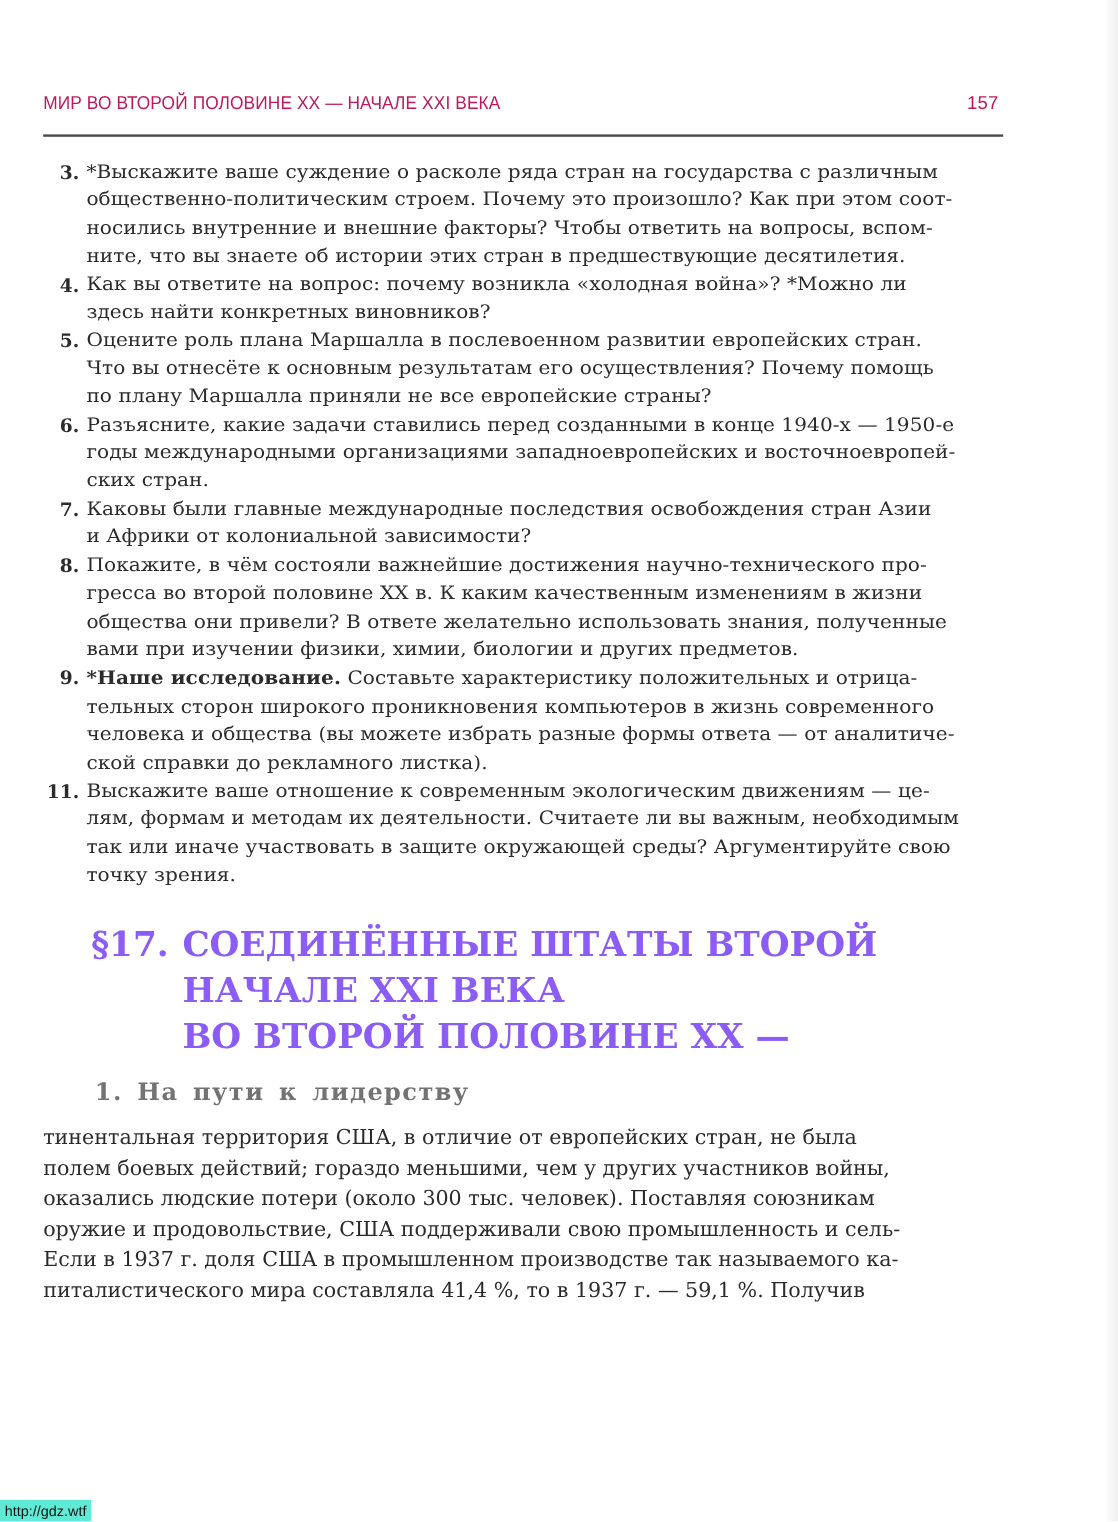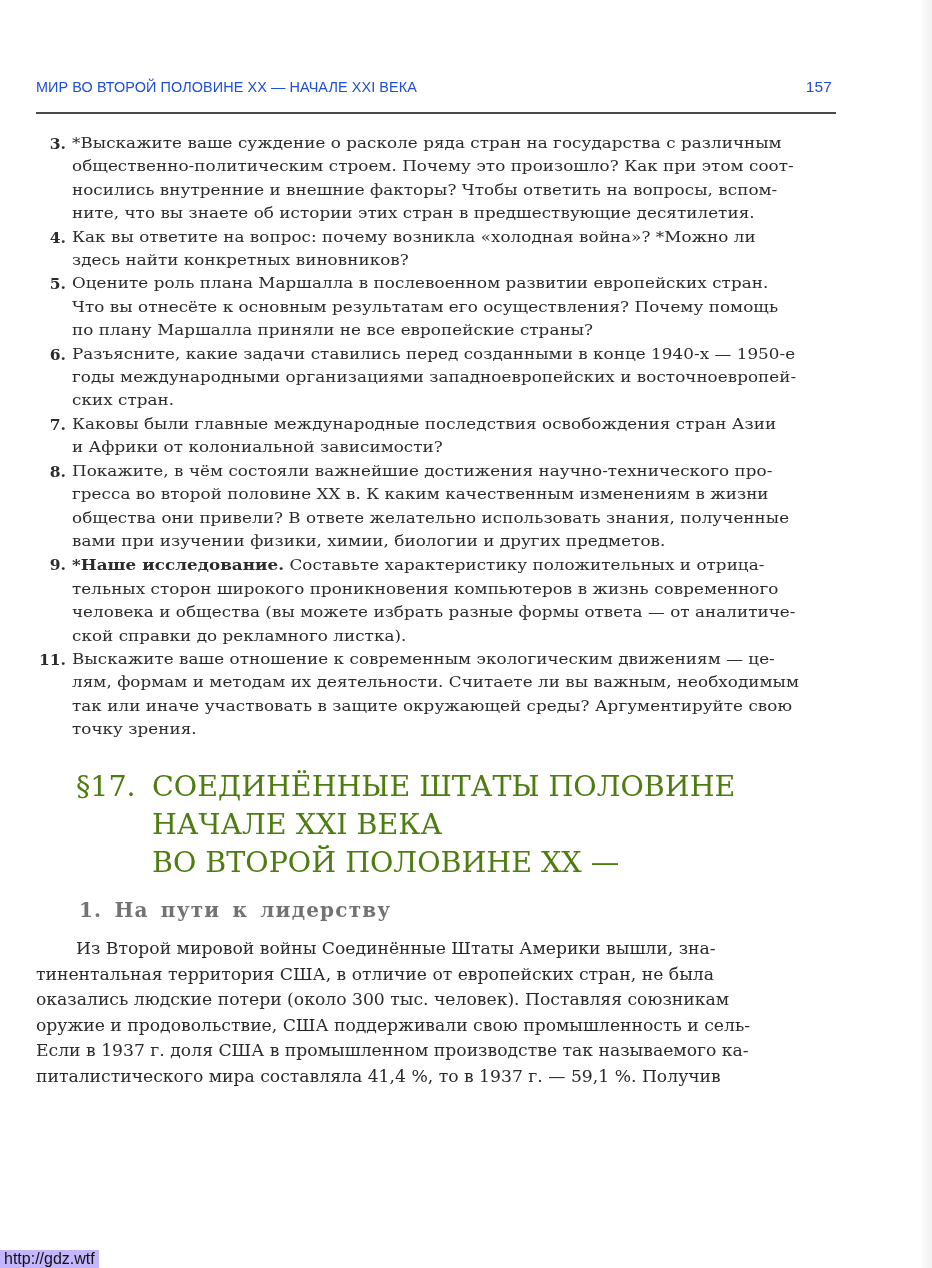--- a/index.html
+++ b/index.html
@@ -8,57 +8,57 @@
       background: #ffffff; color: #2b2b2b;
       font-family: "DejaVu Serif", "Liberation Serif", serif;
     }
     .page-edge {
       position: absolute; right: 0; top: 0; width: 10px; height: 1268px;
       background: linear-gradient(to right, #fbfbfb, #f1f1f1);
     }
     .running-head {
       position: absolute; left: 36px; top: 78px; width: 800px; height: 24px;
       font-family: "Liberation Sans", "DejaVu Sans", sans-serif;
-      font-size: 15.5px; color: #1d4ed8; letter-spacing: 0.1px;
+      font-size: 15.5px; color: #be185d; letter-spacing: 0.1px;
     }
     .running-head .title { position: absolute; left: 0; top: 0; transform: scaleX(0.93); transform-origin: left; }
     .running-head .page-number { position: absolute; right: 4px; top: 0; }
     .head-rule {
       position: absolute; left: 36px; top: 112px; width: 800px; height: 2px; background: #4a4a4a;
     }
     .questions { position: absolute; left: 36px; top: 132px; width: 800px; }
     .question { position: relative; padding-left: 36px; }
     .question .num {
       position: absolute; left: 0; top: 0; width: 30px; text-align: right;
       font-weight: bold; font-size: 15.5px; line-height: 23.4px;
     }
     .question .line {
       display: block; white-space: nowrap; font-size: 15.5px; line-height: 23.4px;
       transform-origin: left; letter-spacing: 0.05px;
     }
     .bold { font-weight: bold; }
     .chapter-title {
       position: absolute; left: 76px; top: 768px; width: 720px;
-      font-weight: normal; font-size: 28.5px; line-height: 38px; color: #4d7c0f;
+      font-weight: bold; font-size: 28.5px; line-height: 38px; color: #8b5cf6;
     }
     .chapter-title .para { position: absolute; left: 0; top: 0; }
     .chapter-title .tline { display: block; padding-left: 76px; white-space: nowrap; }
     .section-subtitle {
       position: absolute; left: 79px; top: 898px;
       font-weight: bold; font-size: 20px; color: #737373; letter-spacing: 1.2px; word-spacing: 4px;
     }
     .body-text { position: absolute; left: 36px; top: 936px; width: 804px; }
     .body-text .line {
       display: block; white-space: nowrap; font-size: 17.2px; line-height: 25.6px; color: #2a2a2a;
     }
     .body-text .indent { padding-left: 40px; }
     .watermark {
       position: absolute; left: 0; top: 1250px; height: 18px; padding: 0 4px;
-      background: #c4b5fd; color: #111;
-      font-family: "Liberation Sans", "DejaVu Sans", sans-serif; font-size: 16px; line-height: 18px;
+      background: #5eead4; color: #111;
+      font-family: "Liberation Sans", "DejaVu Sans", sans-serif; font-size: 12px; line-height: 18px;
     }
   </style>
 </head>
 <body>
 
 <div class="page-edge"></div>
 
 <div class="running-head">
   <span class="title">МИР ВО ВТОРОЙ ПОЛОВИНЕ XX — НАЧАЛЕ XXI ВЕКА</span>
   <span class="page-number">157</span>
@@ -113,29 +113,29 @@
     <span class="num">11.</span>
     <span class="line" style="display: block; transform: scaleX(1.08);">Выскажите ваше отношение к современным экологическим движениям — це-</span>
     <span class="line" style="display: block; transform: scaleX(1.08);">лям, формам и методам их деятельности. Считаете ли вы важным, необходимым</span>
     <span class="line" style="display: block; transform: scaleX(1.08);">так или иначе участвовать в защите окружающей среды? Аргументируйте свою</span>
     <span class="line" style="display: block; transform: scaleX(1.08);">точку зрения.</span>
   </div>
 </div>
 
 <div class="chapter-title">
   <span class="para">§17.</span>
-  <span class="tline">СОЕДИНЁННЫЕ ШТАТЫ ПОЛОВИНЕ</span>
+  <span class="tline">СОЕДИНЁННЫЕ ШТАТЫ ВТОРОЙ</span>
   <span class="tline">НАЧАЛЕ XXI ВЕКА</span>
   <span class="tline">ВО ВТОРОЙ ПОЛОВИНЕ XX —</span>
 </div>
 
 <div class="section-subtitle">1. На пути к лидерству</div>
 
 <div class="body-text">
-  <span class="line indent">Из Второй мировой войны Соединённые Штаты Америки вышли, зна-</span>
   <span class="line">тинентальная территория США, в отличие от европейских стран, не была</span>
+  <span class="line">полем боевых действий; гораздо меньшими, чем у других участников войны,</span>
   <span class="line">оказались людские потери (около 300 тыс. человек). Поставляя союзникам</span>
   <span class="line">оружие и продовольствие, США поддерживали свою промышленность и сель-</span>
   <span class="line">Если в 1937 г. доля США в промышленном производстве так называемого ка-</span>
   <span class="line">питалистического мира составляла 41,4 %, то в 1937 г. — 59,1 %. Получив</span>
 </div>
 
 <a class="watermark">http://gdz.wtf</a>
 
 </body></html>

